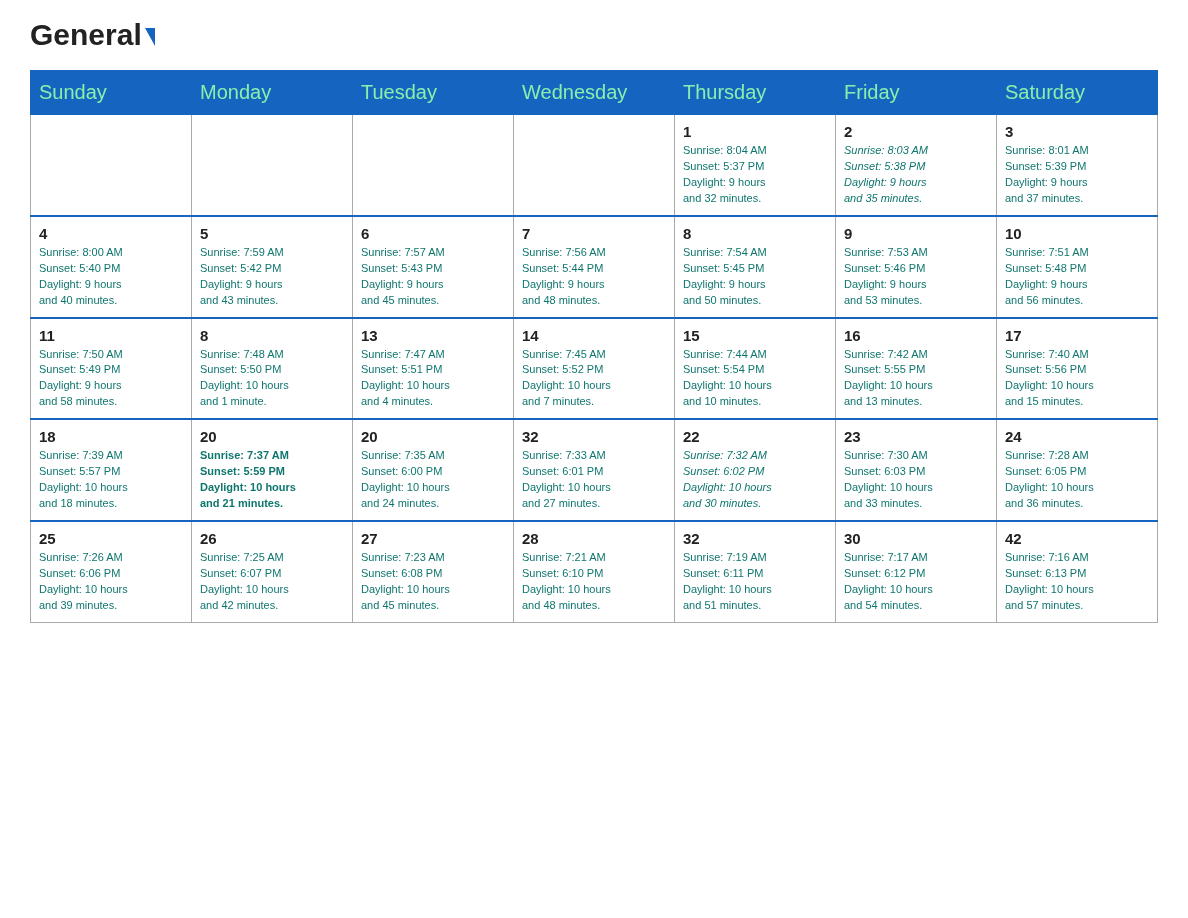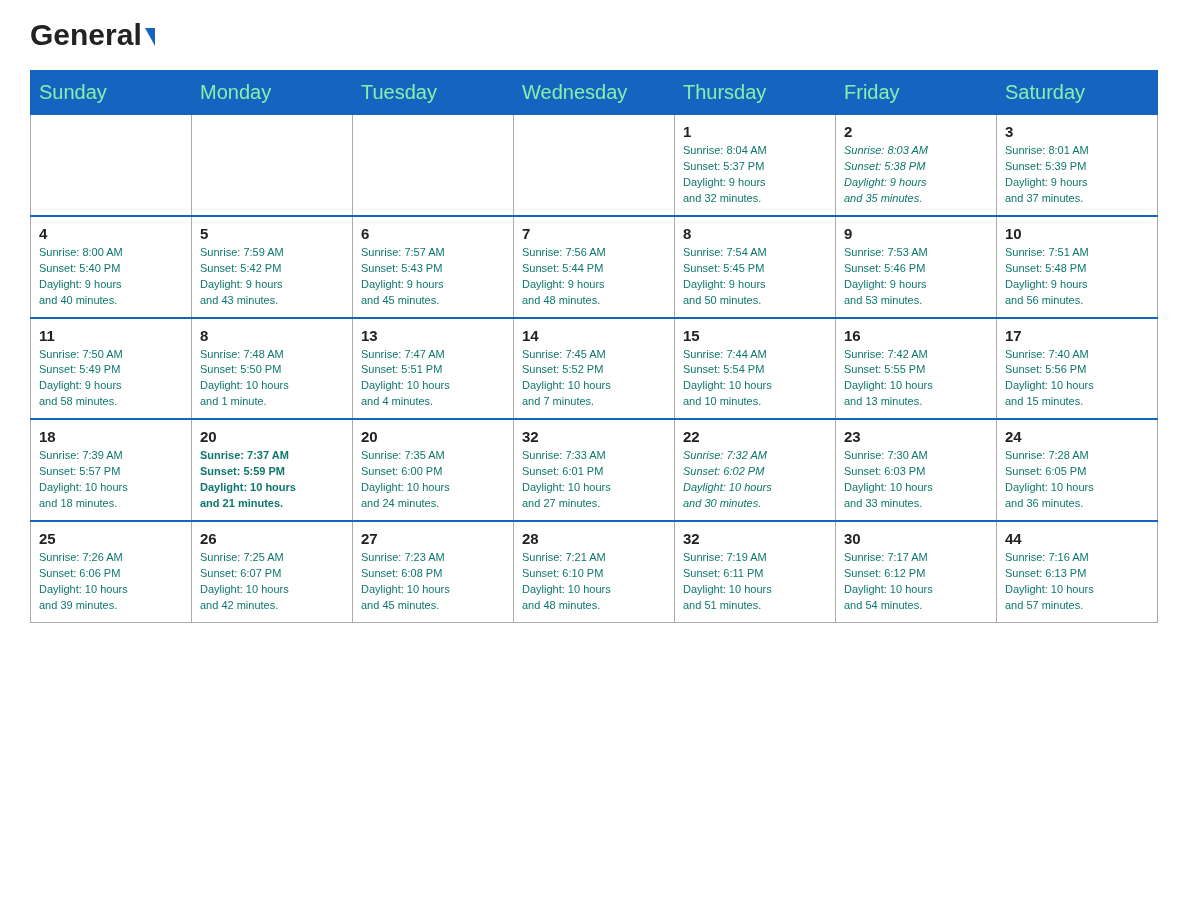--- a/index.html
+++ b/index.html
@@ -338,21 +338,21 @@
 and 51 minutes.</div>
         </td>
         <td>
           <div class="day-number">30</div>
           <div class="day-info" style="white-space: pre-line;">Sunrise: 7:17 AM
 Sunset: 6:12 PM
 Daylight: 10 hours
 and 54 minutes.</div>
         </td>
         <td>
-          <div class="day-number">44</div>
+          <div class="day-number">42</div>
           <div class="day-info" style="white-space: pre-line;">Sunrise: 7:16 AM
 Sunset: 6:13 PM
 Daylight: 10 hours
 and 57 minutes.</div>
         </td>
       </tr>
     </tbody>
 </table>
 
 </body></html>

